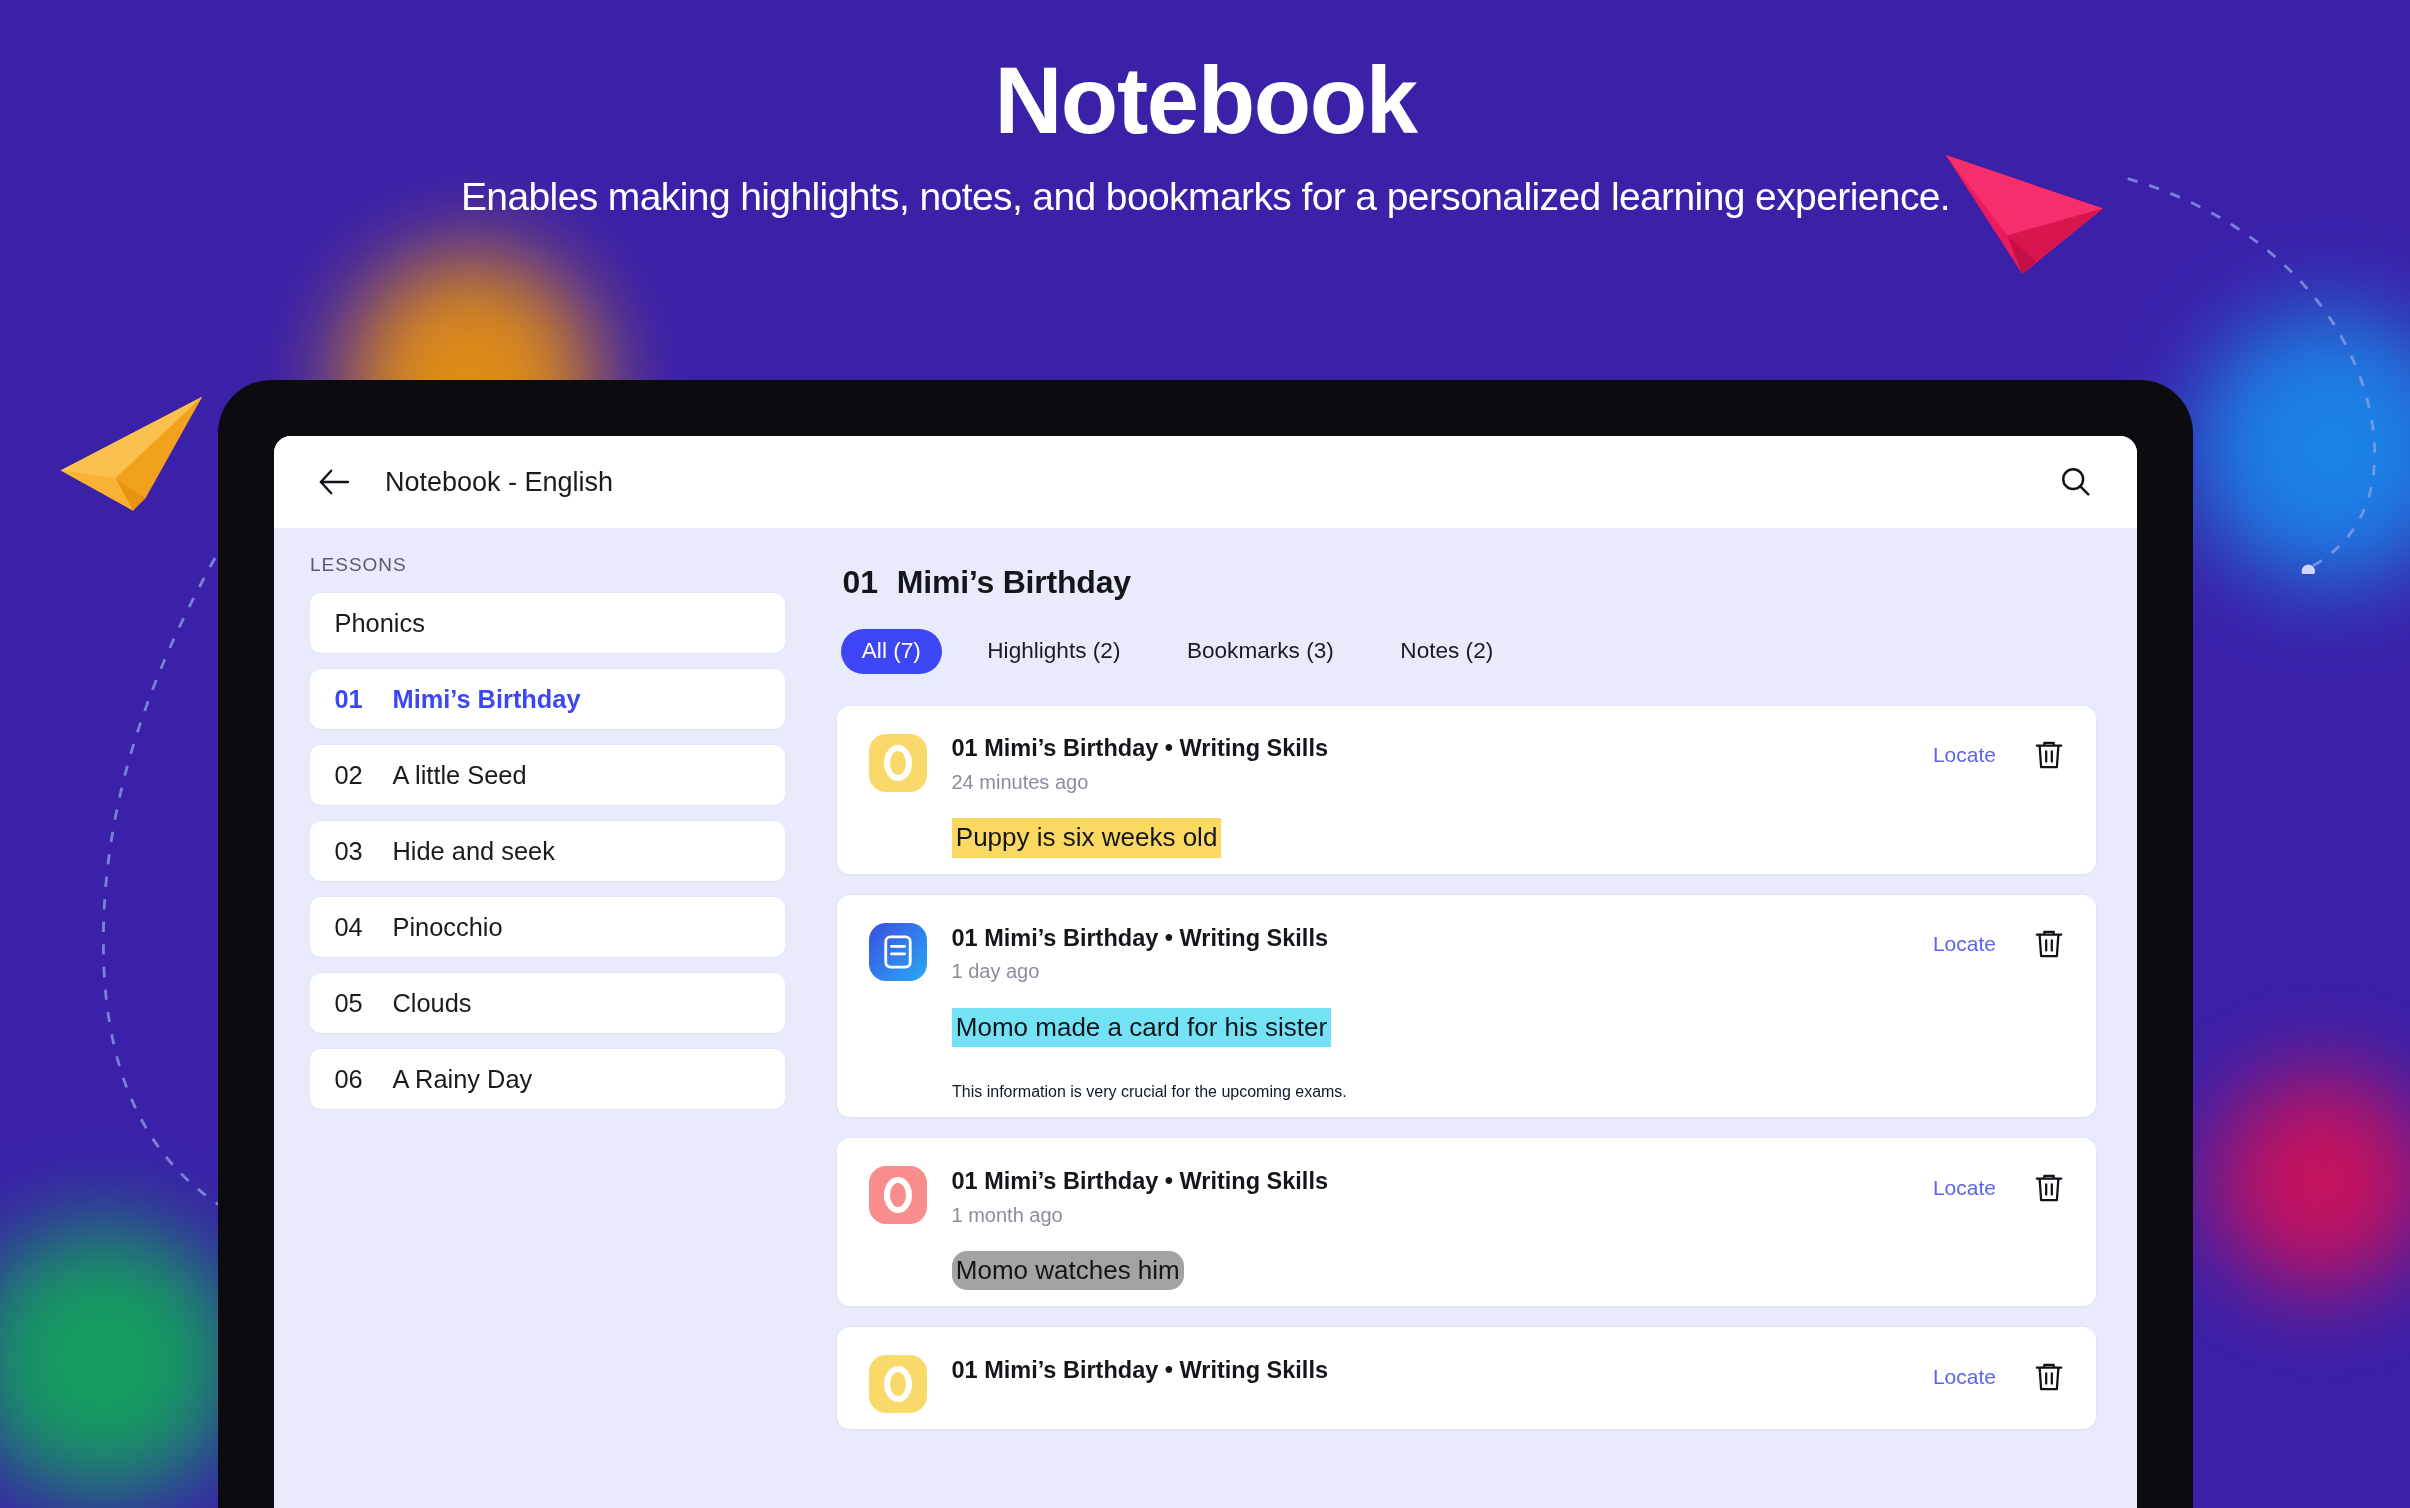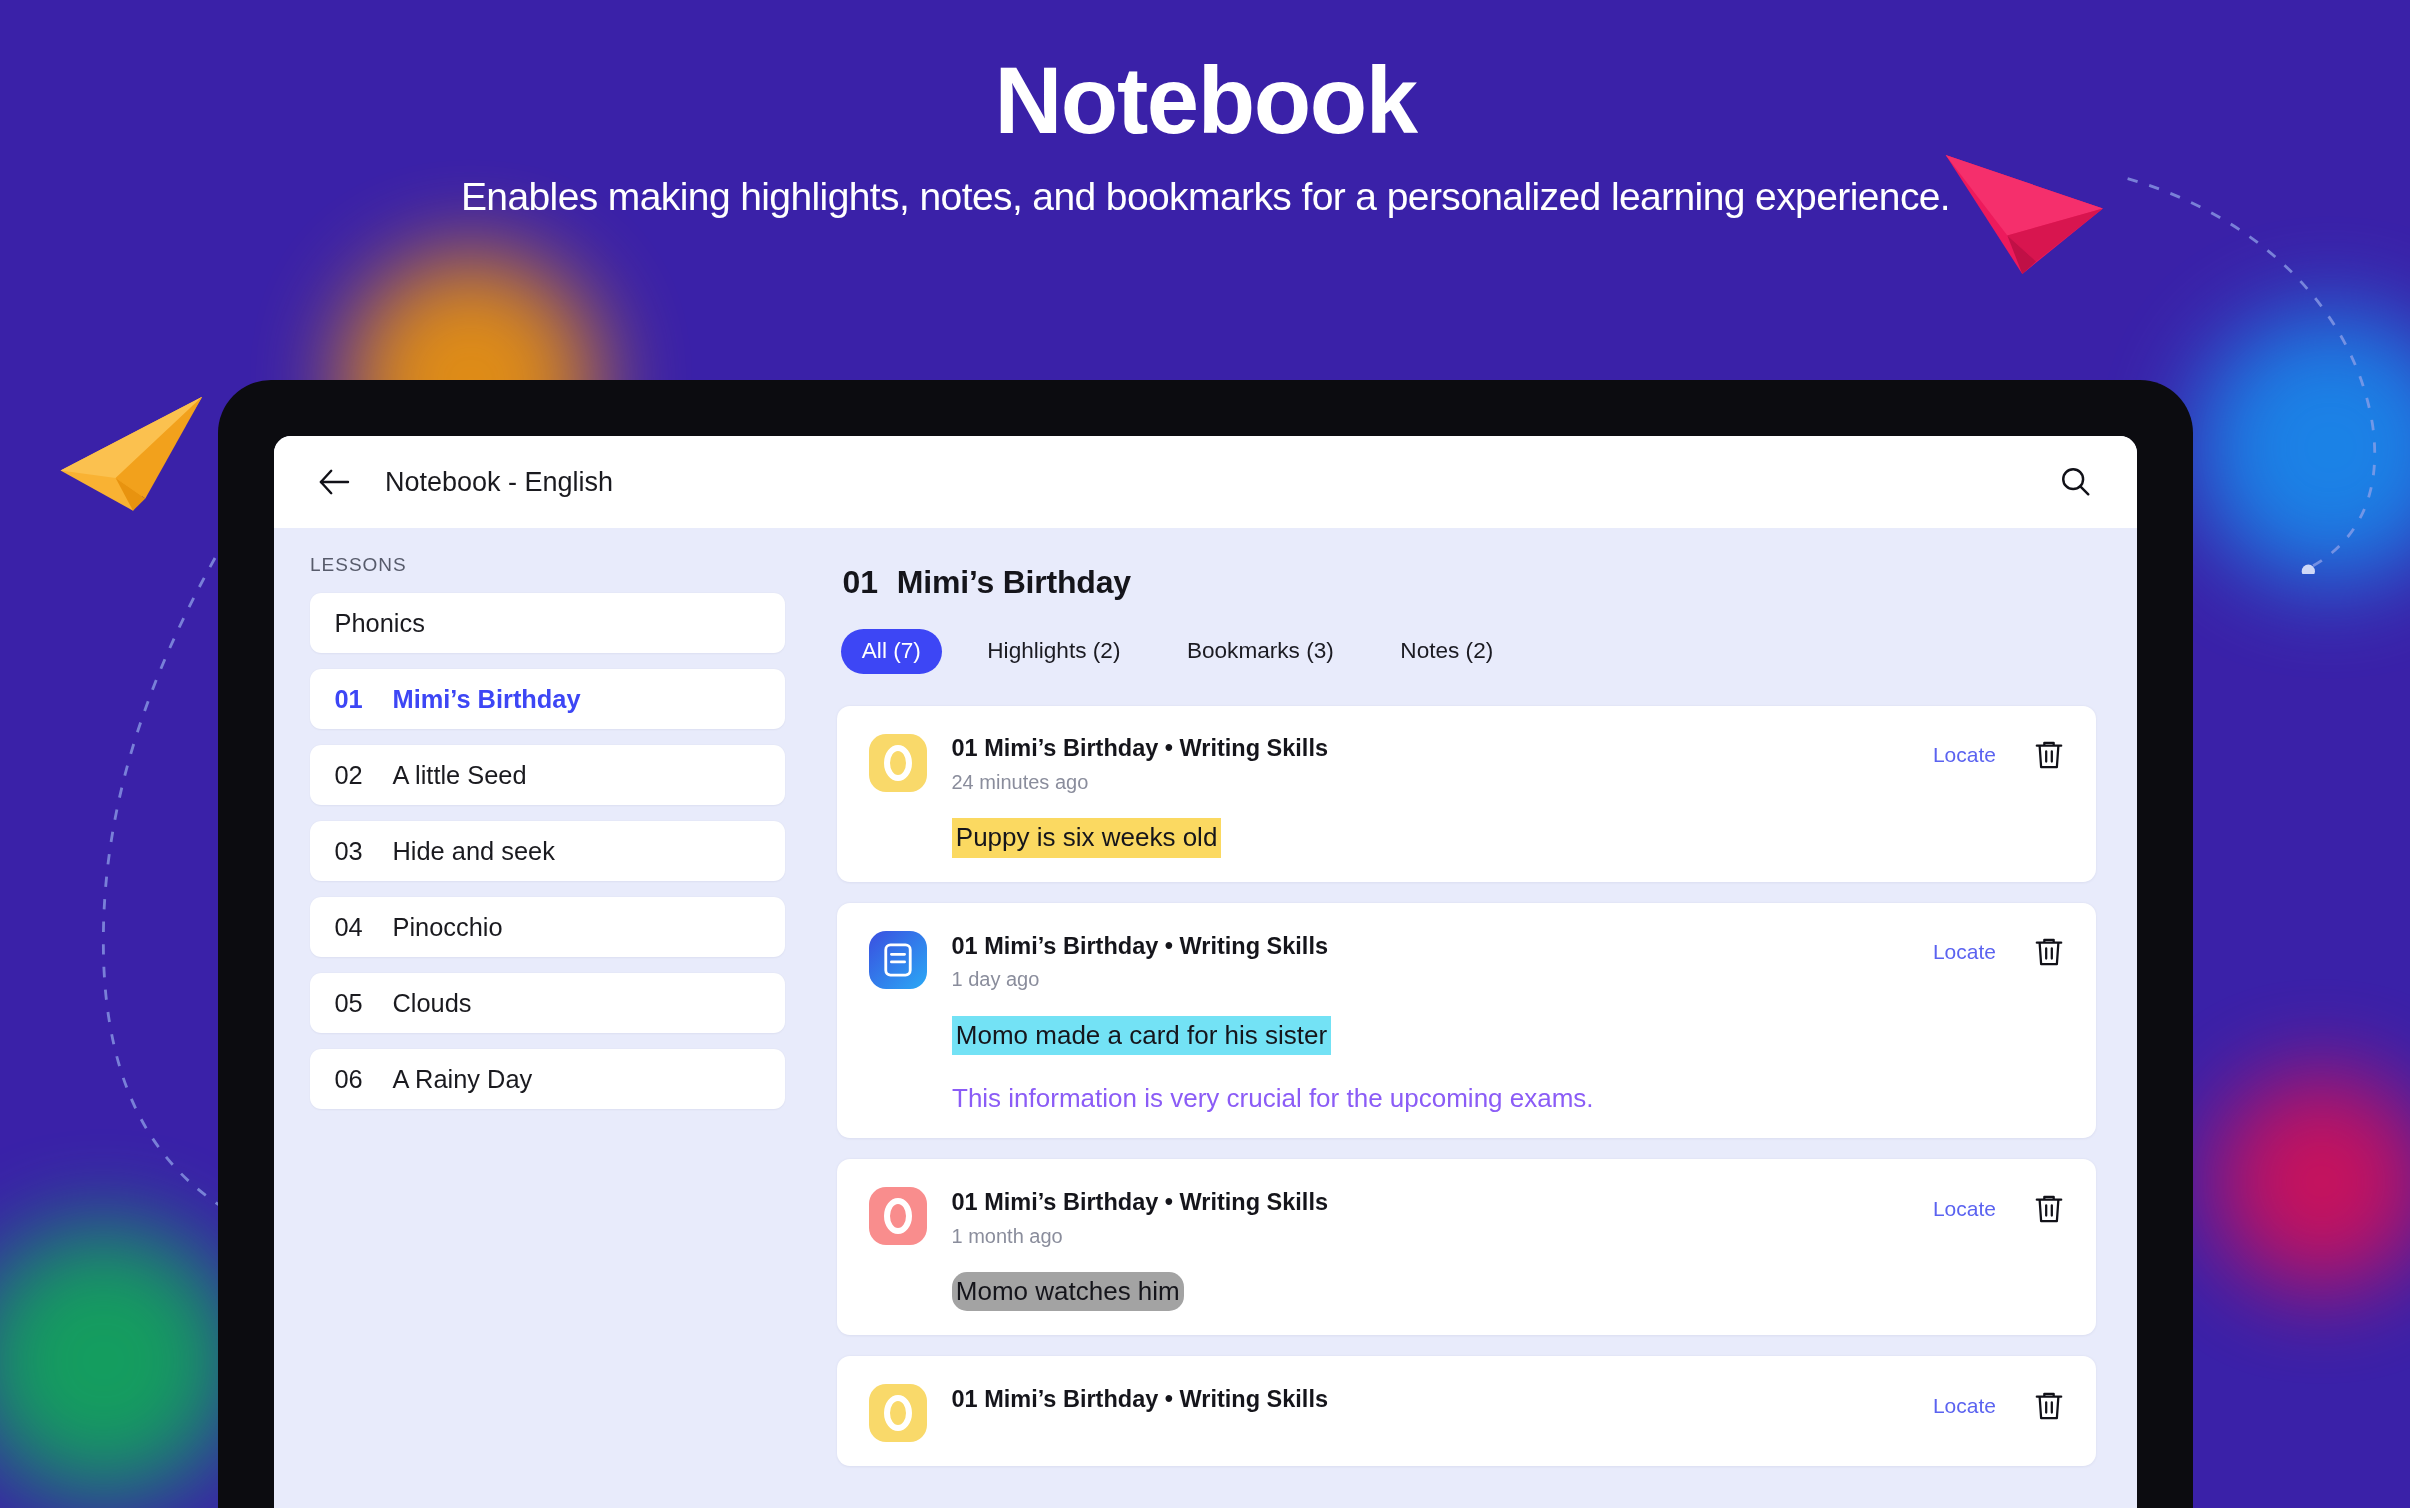--- a/index.html
+++ b/index.html
@@ -199,21 +199,21 @@
   }
   .chip.active {
     background: #3d46f5;
     color: #ffffff;
   }
 
   
   .card {
     background: #ffffff;
     border-radius: 13px;
-    padding: 28px 32px 24px 32px;
+    padding: 28px 32px 16px 32px;
     margin-bottom: 21px;
     box-shadow: 0 0.9px 2.8px rgba(20,20,60,.06);
   }
   .card-head {
     display: flex;
     align-items: flex-start;
   }
   .card-icon {
     width: 58px; height: 58px;
     border-radius: 17px;
@@ -262,23 +262,23 @@
     color: #15151b;
     display: inline-block;
     padding: 2.8px 3.8px;
     line-height: 1.3;
   }
   .hl-yellow { background: #fbd961; }
   .hl-cyan   { background: #73e2f5; }
   .hl-pink   { background: #a3a3a3; border-radius: 15px; }
 
   .card-note {
-    margin: 28px 0 0 83px;
-    font-size: 26px;
-    color: #8b5cf6;
+    margin: 36px 0 0 83px;
+    font-size: 16px;
+    color: #0f172a;
   }
   .card-row { display: block; }
 </style>
 </head>
 <body>
 
 <div class="bg-layer">
   <div class="blob blob-orange"></div>
   <div class="blob blob-blue"></div>
   <div class="blob blob-red"></div>

